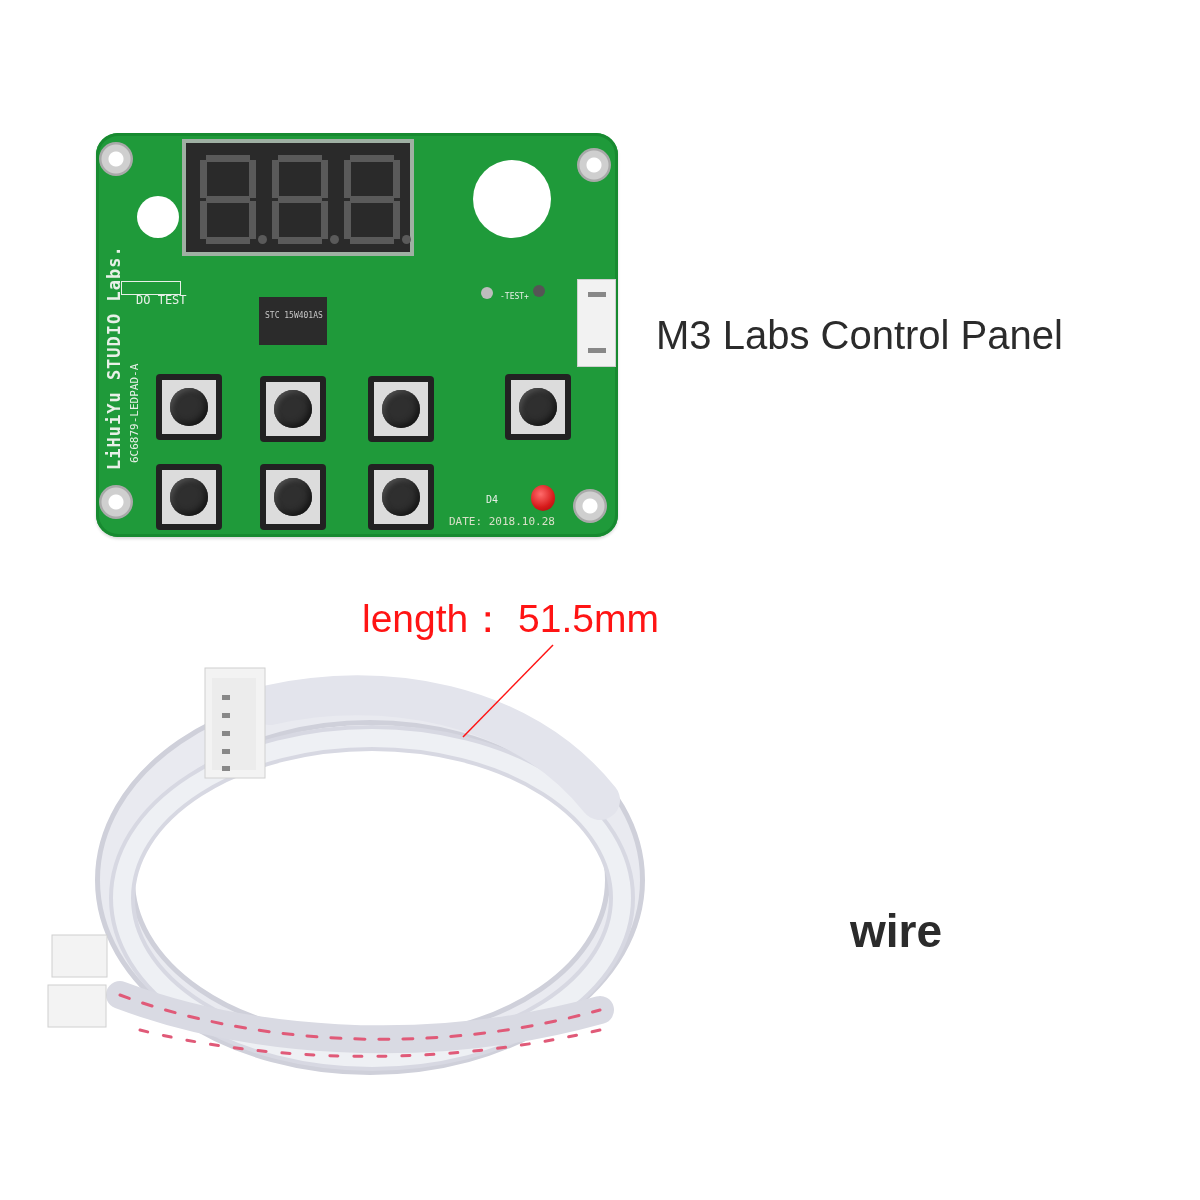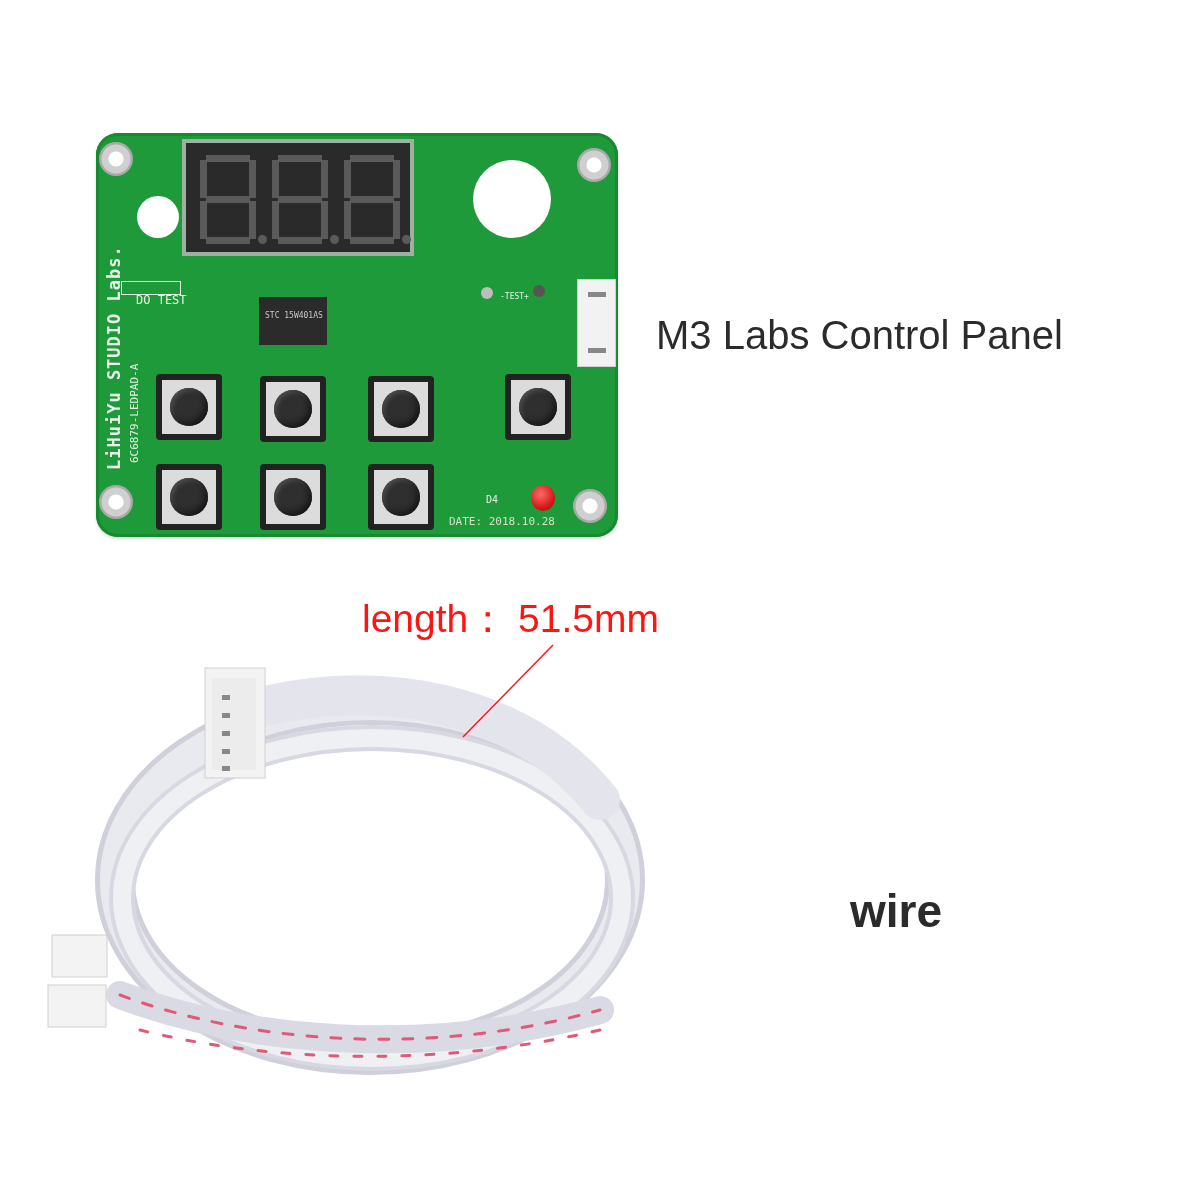--- a/index.html
+++ b/index.html
@@ -14,21 +14,21 @@
   .seg{position:absolute;background:#5a5a5a;}
   .dp{position:absolute;width:9px;height:9px;border-radius:50%;background:#5a5a5a;}
   .silk{color:#e8f0e8;font-family:"DejaVu Sans Mono",monospace;white-space:nowrap;}
   .chip{left:259px;top:297px;width:68px;height:48px;background:#2b2b2b;}
   .btn-base{width:66px;height:66px;background:#222;border-radius:4px;}
   .btn-base .inner{position:absolute;left:6px;top:6px;width:54px;height:54px;background:#dcdcdc;}
   .btn-base .cap{position:absolute;left:14px;top:14px;width:38px;height:38px;border-radius:50%;background:#2f2f2f;box-shadow:inset -3px -3px 6px #151515, inset 2px 2px 5px #555;}
   .conn{left:577px;top:279px;width:37px;height:86px;background:#f2f2f2;border:1px solid #d0d0d0;}
   .led{left:531px;top:485px;width:24px;height:26px;border-radius:50%;background:radial-gradient(circle at 40% 35%,#ff6b6b,#d61a1a 60%,#9c0c0c);}
   .title{left:656px;top:313px;font-size:40px;color:#2b2b2b;}
-  .wire-label{left:850px;top:884px;font-size:46px;font-weight:bold;color:#2b2b2b;}
+  .wire-label{left:850px;top:904px;font-size:46px;font-weight:bold;color:#2b2b2b;}
   .length{left:362px;top:592px;font-size:39px;color:#ff1414;}
   .wire-svg{left:0;top:0;}
 </style>
 </head>
 <body>
 
 <div class="abs pcb"></div>
 
 <div class="abs mount" style="left:99px;top:142px"></div>
 <div class="abs mount" style="left:577px;top:148px"></div>

